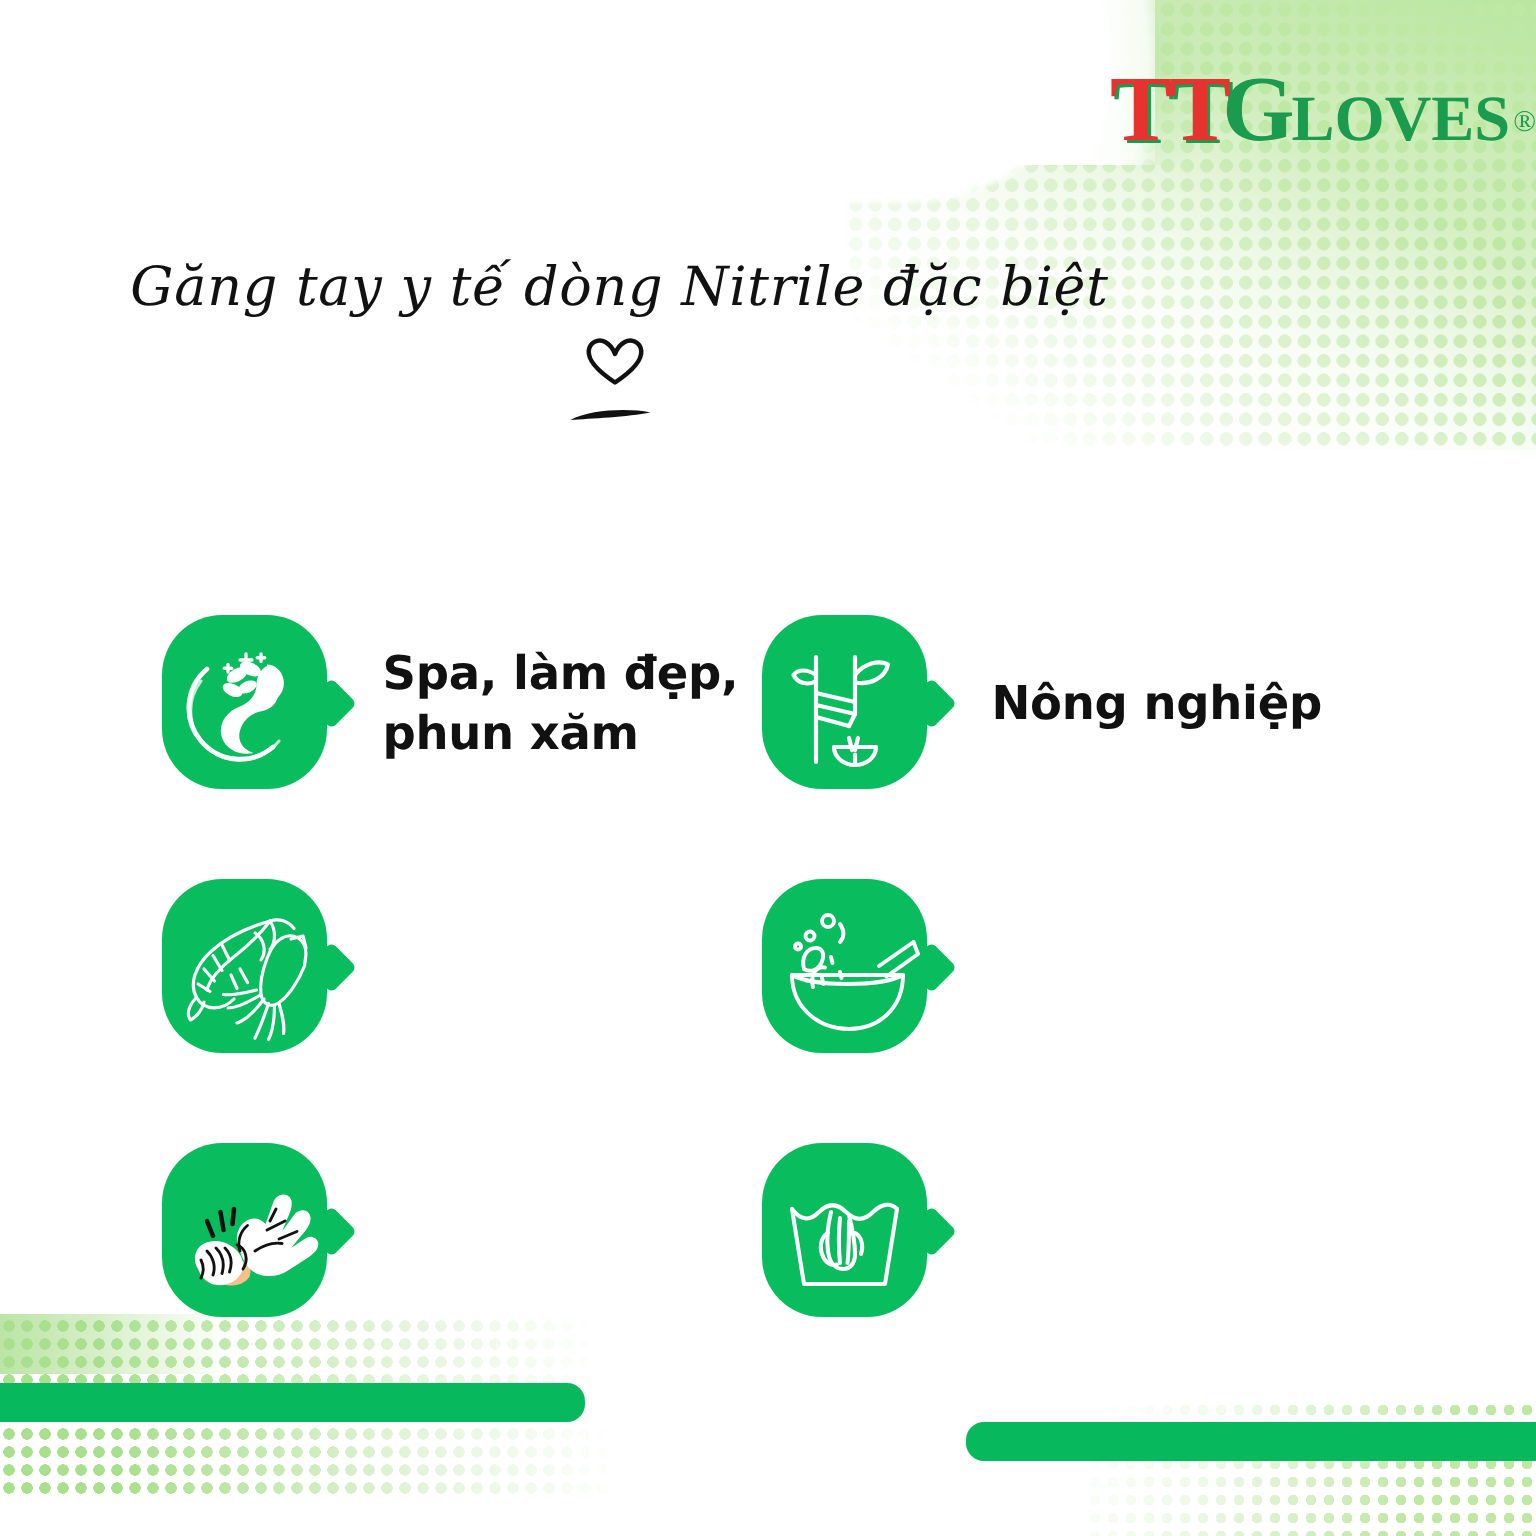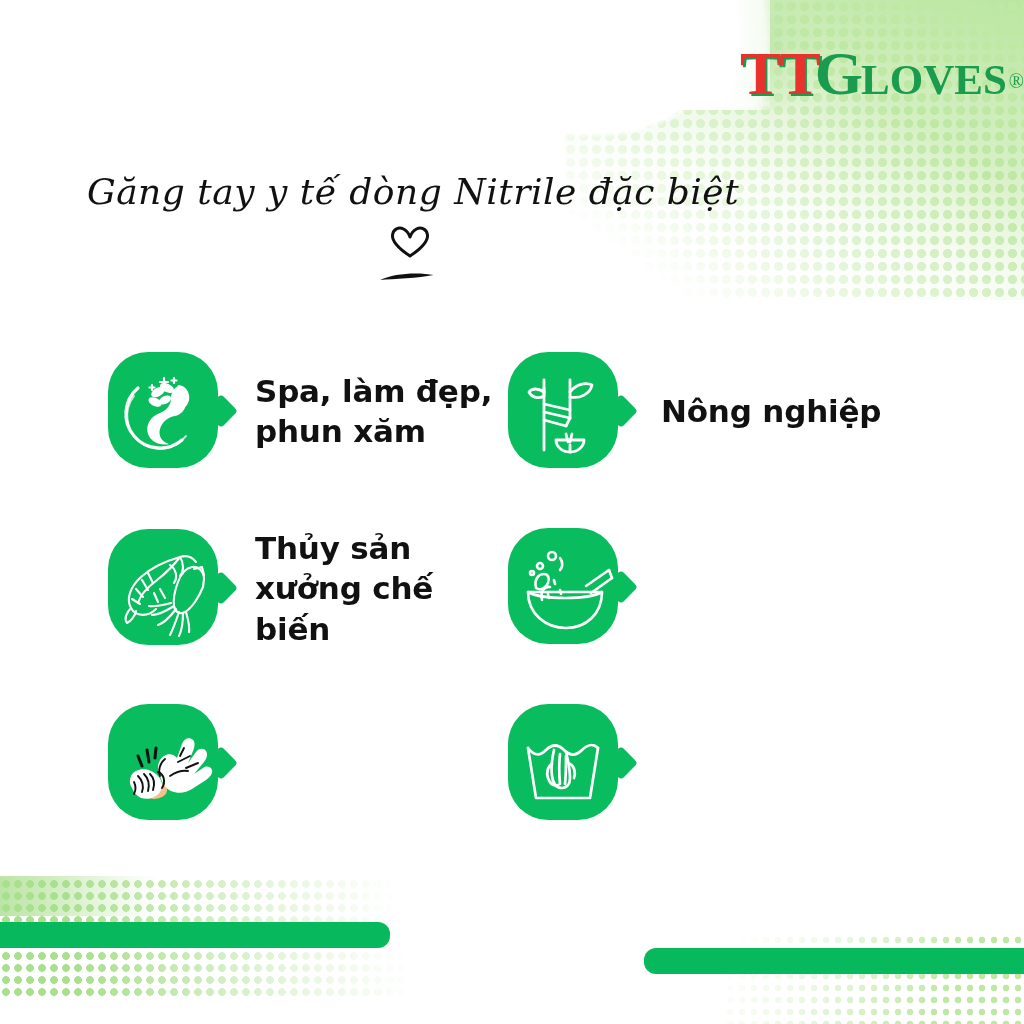--- a/index.html
+++ b/index.html
@@ -226,21 +226,21 @@
 
   
   .grid {
     position: absolute;
     top: 352px;
     left: 0;
     width: 1024px;
   }
   .row {
     display: flex;
-    align-items: flex-start;
+    align-items: flex-end;
     height: 176px;
   }
   .cell {
     display: flex;
     align-items: center;
   }
   .cell-left  { width: 500px; padding-left: 108px; box-sizing: border-box; }
   .cell-right { width: 524px; padding-left: 8px;   box-sizing: border-box; }
 
   .badge-wrap {
@@ -425,22 +425,20 @@
 
               <path d="M66 77 C 58 82, 50 86, 44 86"></path>
               <path d="M68 80 C 62 88, 56 94, 50 96"></path>
               <path d="M71 83 C 68 92, 65 100, 62 106"></path>
               <path d="M75 84 C 75 93, 74 101, 71 107"></path>
               <path d="M78 83 C 80 90, 82 97, 81 103"></path>
               <path d="M63 74 C 55 76, 47 78, 41 77"></path>
             </g>
           </svg>
         </div>
-        <div class="label">Thủy sản
-xưởng chế biến</div>
       </div>
 
       <div class="cell cell-right">
         <div class="badge-wrap">
           <div class="badge"></div>
           <div class="badge-tip"></div>
           <svg class="badge-ico" viewBox="0 0 110 116">
             <g fill="none" stroke="#ffffff" stroke-width="2.6" stroke-linecap="round" stroke-linejoin="round">
 
               <path d="M20 64 C 20 86, 38 100, 58 100 C 78 100, 94 86, 94 64 Z"></path>

